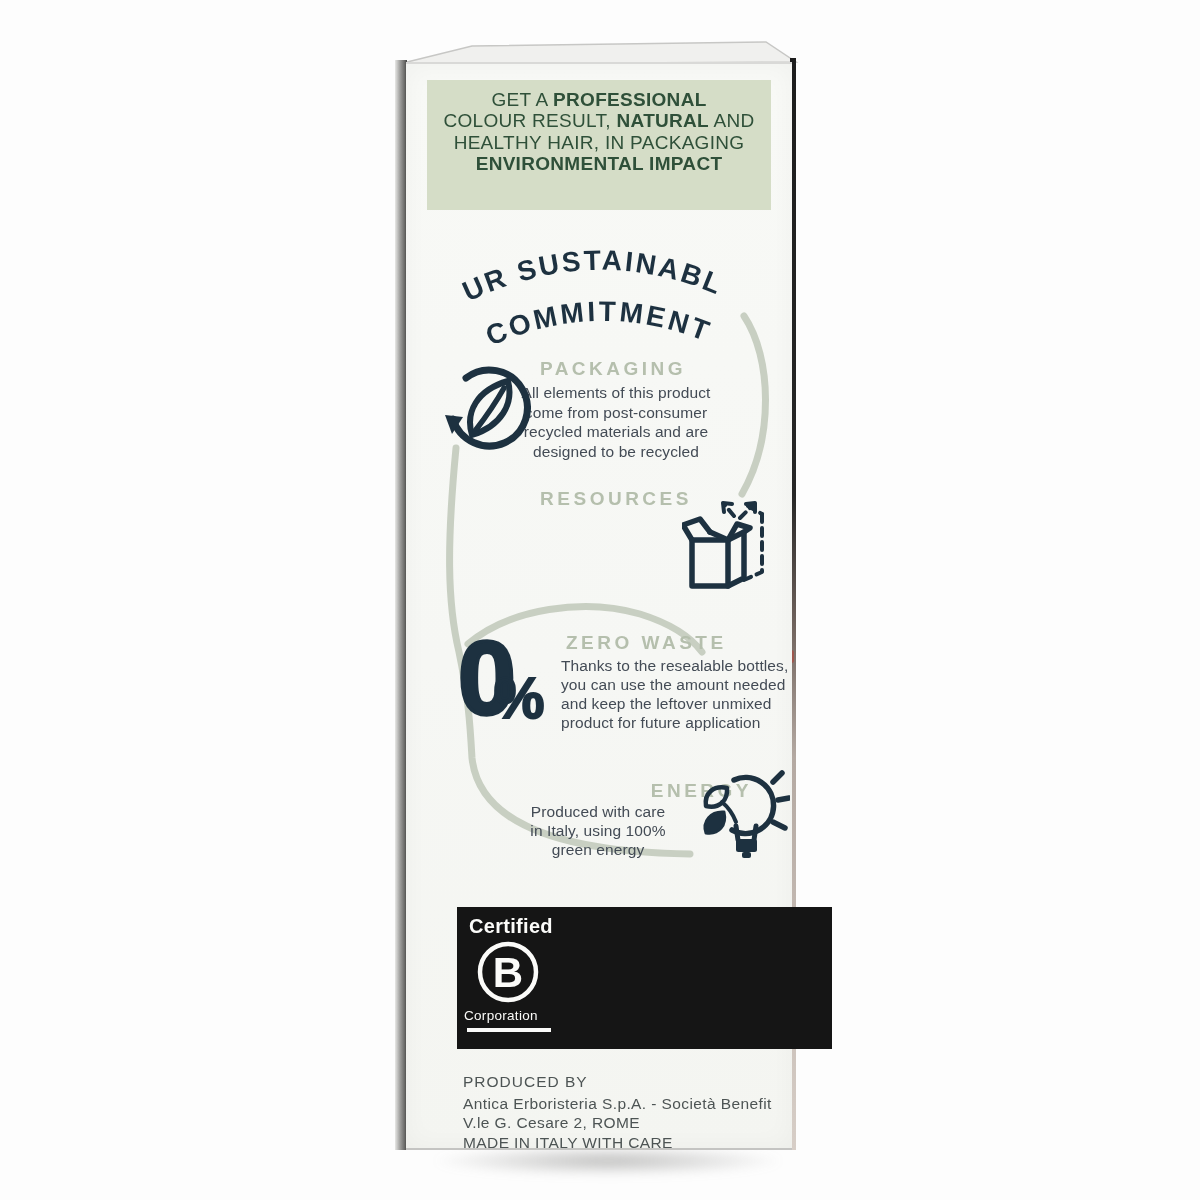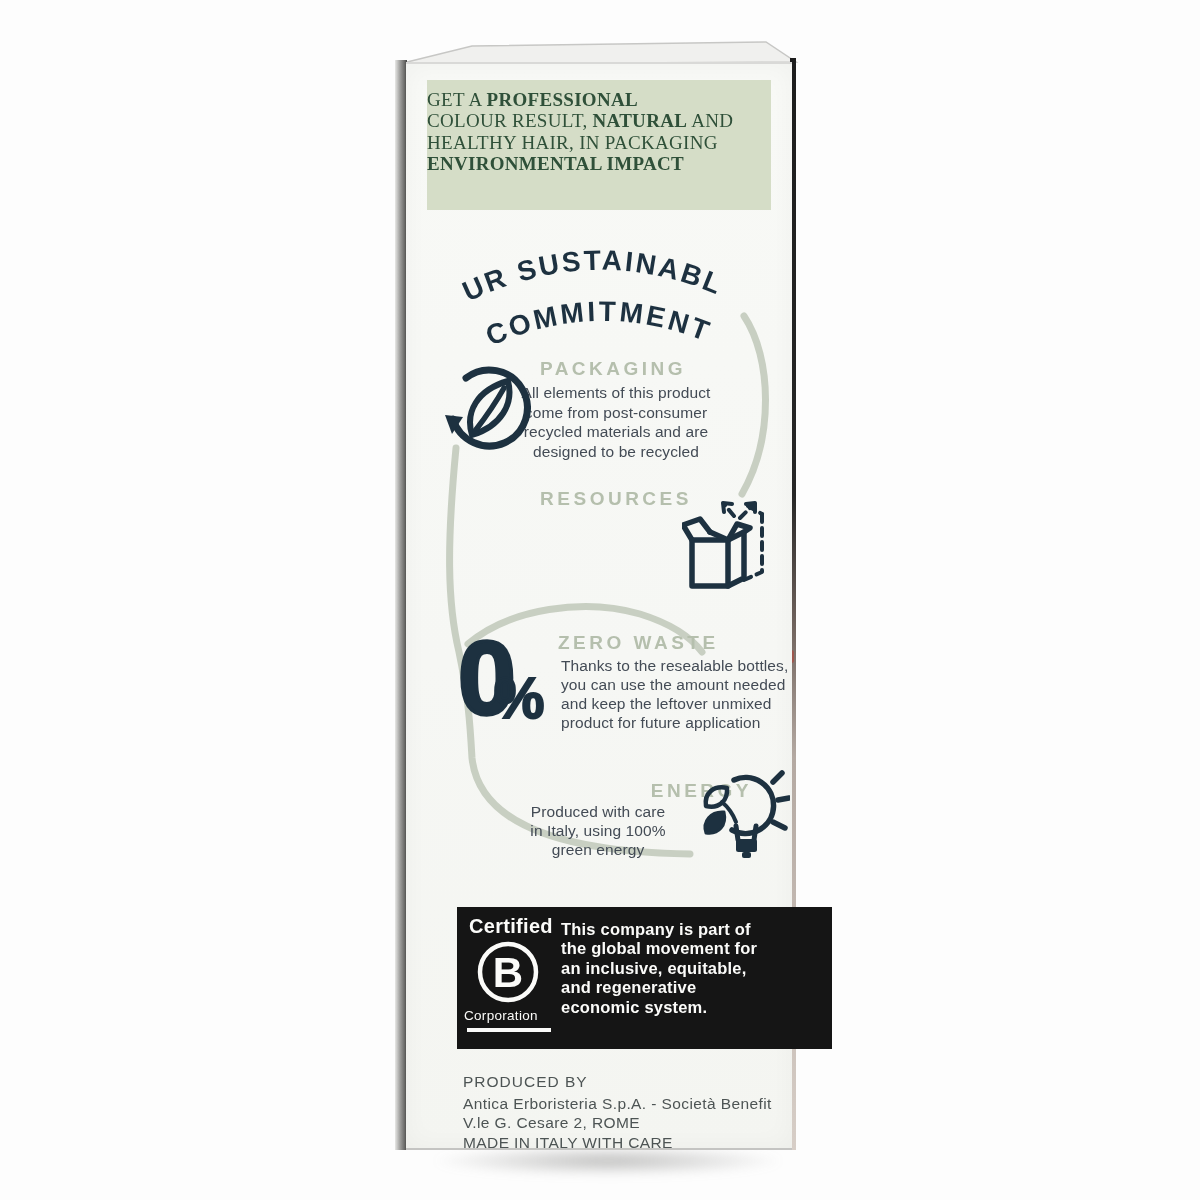--- a/index.html
+++ b/index.html
@@ -35,37 +35,37 @@
   }
   .box > * { position:absolute; }
   
   .curves { left:0; top:0; z-index:1; }
   .curves path { fill:none; stroke:#c8cfc2; stroke-width:7; stroke-linecap:round; }
   
   .banner {
     left:21px; top:16px; width:344px; height:130px; z-index:2;
     background:#d5ddc7; color:#2f5039;
     font-size:19px; line-height:21.4px; font-weight:500;
-    padding-top:9px; letter-spacing:.3px;font-family:Liberation Serif, serif;
+    text-align:center; padding-top:9px; letter-spacing:.3px;
   }
   .banner .b { font-weight:800; }
   
   .arch { left:24px; top:178px; z-index:2; }
   .arch text { font-family:"Liberation Sans",sans-serif; font-weight:800; fill:#1d3140; }
   
   .sec-title {
     z-index:2; font-weight:800; font-size:19px; letter-spacing:3.5px; color:#b5bfad;
     white-space:nowrap;
   }
   .sec-body { z-index:2; font-size:15.5px; line-height:19.6px; color:#434b55; letter-spacing:.1px; }
   .t-pack { left:97px;  top:294px; width:220px; text-align:center; }
   .b-pack { left:100px; top:319px; width:220px; text-align:center; }
   .t-res  { left:100px; top:424px; width:220px; text-align:center; }
   .b-res  { left:56px;  top:449px; width:226px; text-align:right; line-height:18.8px; }
-  .t-zero { left:152px; top:568px; }
+  .t-zero { left:160px; top:568px; }
   .b-zero { left:155px; top:592px; width:228px; text-align:left; line-height:19px; }
   .t-ener { left:146px; top:716px; width:200px; text-align:right; }
   .b-ener { left:92px;  top:739px; width:200px; text-align:center; line-height:18.8px; }
   .icon { z-index:3; }
   .icon path, .icon circle { stroke-linecap:round; stroke-linejoin:round; }
   .ic-pack { left:35px;  top:298px; }
   .ic-res  { left:276px; top:424px; }
   .ic-ener { left:288px; top:704px; }
   
   .zero-stat { left:52px; top:574px; z-index:3; display:flex; align-items:flex-start; color:#1d3140; }
@@ -192,27 +192,20 @@
     </svg>
 
     <div class="bcorp">
       <div class="bc-cert">Certified</div>
       <svg class="bc-logo" width="66" height="66" viewBox="0 0 66 66">
         <circle cx="33" cy="33" r="28" fill="none" stroke="#fbfbf9" stroke-width="4.5"></circle>
         <text x="33" y="48" font-size="42" font-weight="bold" fill="#fbfbf9" text-anchor="middle" font-family="Liberation Sans, sans-serif">B</text>
       </svg>
       <div class="bc-corp">Corporation</div>
       <div class="bc-bar"></div>
-      <div class="bc-text">
-        <div>This company is part of</div>
-        <div>the global movement for</div>
-        <div>an inclusive, equitable,</div>
-        <div>and regenerative</div>
-        <div>economic system.</div>
-      </div>
     </div>
 
     <div class="footer">
       <div class="f0">PRODUCED BY</div>
       <div>Antica Erboristeria S.p.A. - Società Benefit</div>
       <div>V.le G. Cesare 2, ROME</div>
       <div>MADE IN ITALY WITH CARE</div>
     </div>
 
   </div>

